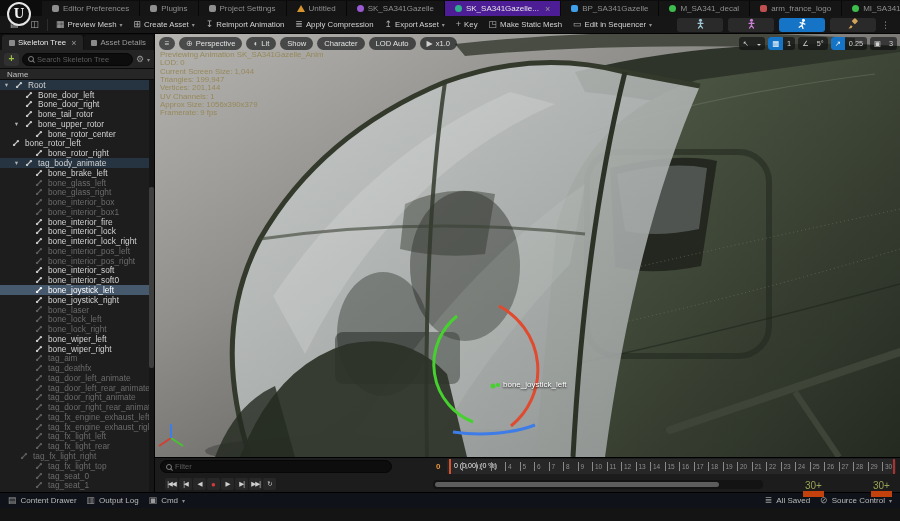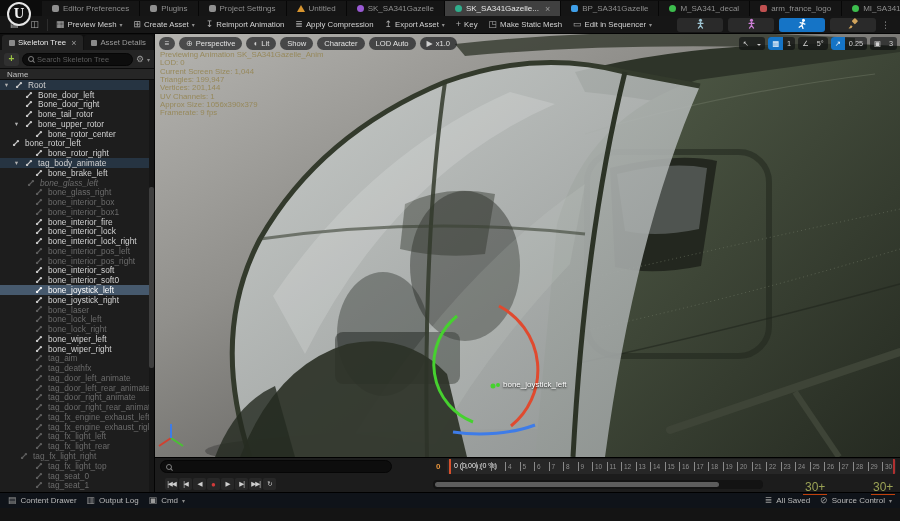--- a/index.html
+++ b/index.html
@@ -6,21 +6,21 @@
 html,body{background:#000}
 body{font-family:"Liberation Sans",sans-serif}
 .app{position:relative;width:900px;height:521px;background:#141414;overflow:hidden;color:#cfcfcf}
 
 .logo{position:absolute;top:2px;left:7px;width:24px;height:24px;border-radius:50%;background:#101010;border:2px solid #e6e6e6;color:#f2f2f2;display:flex;align-items:center;justify-content:center;font-size:12px;font-weight:bold;z-index:9;font-family:"DejaVu Serif",serif}
 .menubar{height:13px;display:flex;align-items:center;padding-left:42px;background:#141414;font-size:8px;color:#c6c6c6}
 .menu-item{padding:0 8px}
 
 .tabbar{height:16px;display:flex;align-items:flex-end;background:#0c0c0c;padding-left:42px;overflow:hidden}
 .tab{height:15px;display:flex;align-items:center;gap:4px;padding:0 10px;font-size:8px;color:#8f8f8f;background:#151515;border-right:1px solid #070707;white-space:nowrap}
-.tab.active{background:#404040;color:#e6e6e6}
+.tab.active{background:#4c1d95;color:#e6e6e6}
 .tab-ico{width:7px;height:7px;border-radius:2px;flex:none}
 .tab-ico.round{border-radius:50%}
 .warn-tri{width:0!important;height:0!important;border-left:4px solid transparent;border-right:4px solid transparent;border-bottom:7px solid #d8952f;background:transparent!important;border-radius:0!important}
 .tab-close{color:#9a9a9a;font-size:9px;margin-left:2px}
 
 .toolbar{height:18px;display:flex;align-items:center;background:#161616;border-bottom:1px solid #040404;padding:0 5px;font-size:7.8px}
 .tbtn{display:flex;align-items:center;gap:3px;padding:2px 5px;color:#d2d2d2;border-radius:3px;white-space:nowrap}
 .tbtn .ico{font-size:9px;color:#b0b0b0;line-height:1}
 .caret{font-size:6px;color:#8d8d8d}
 .tb-sep{width:1px;height:12px;background:#2d2d2d;margin:0 3px}
@@ -79,21 +79,21 @@
 .playhead{position:absolute;left:2px;top:0;bottom:0;width:2px;background:#d8502c}
 .ph-label{position:absolute;left:7px;top:3px;color:#ececec;font-size:7px;white-space:nowrap}
 .end-mark{position:absolute;right:1px;top:0;bottom:0;width:2px;background:#b03030}
 .t-bot{height:18px;position:relative}
 .transport{position:absolute;left:10px;top:3px;display:flex;gap:1px}
 .tp-btn{min-width:13px;height:12px;background:#272727;border-radius:2px;color:#cfcfcf;font-size:6.5px;display:flex;align-items:center;justify-content:center;padding:0 2px;letter-spacing:-1px}
 .tp-btn.record{color:#d23a3a;font-size:8px;letter-spacing:0}
 .ff{position:absolute;top:4px;font-size:7.5px;color:#8f8f8f;border-bottom:1px solid #4a4a4a;padding:0 8px}
 .hscroll{position:absolute;left:278px;top:5px;width:330px;height:9px;background:#131313;border-radius:4px}
 .hthumb{position:absolute;left:2px;top:2px;width:86%;height:5px;background:#5d5d5d;border-radius:3px}
-.endlab{position:absolute;top:5px;font-size:12px;color:#9aa255;border-bottom:1px solid #c2410c;padding:0 2px}
+.endlab{position:absolute;top:5px;font-size:10px;color:#9aa255;border-bottom:6px solid #c2410c;padding:0 2px}
 
 .statusbar{height:16px;background:#0f1319;border-top:1px solid #000;display:flex;align-items:center;font-size:8px;color:#b9b9b9;gap:10px;padding:0 8px}
 .sb-item{display:flex;align-items:center;gap:4px;white-space:nowrap}
 .sb-ico{font-size:9px;color:#9a9a9a;line-height:1}
 .console{width:190px;height:11px;background:#050505;border:1px solid #242832;border-radius:3px;display:flex;align-items:center;padding:0 5px}
 .console input{flex:1;background:transparent;border:none;outline:none;color:#9a9a9a;font-size:7.3px;font-family:"Liberation Mono",monospace}
 .sb-spacer{flex:1}
 .sb-caret{font-size:6px;color:#8a8a8a}
 </style>
 </head>
@@ -377,21 +377,21 @@
               <svg width="8" height="8" viewBox="0 0 10 10">
                 <g fill="#c9c9c9">
                   <circle cx="2.6" cy="7.4" r="1.5"></circle>
                   <circle cx="7.4" cy="2.6" r="1.5"></circle>
                   <rect x="4.2" y="2.2" width="1.6" height="5.6" transform="rotate(45 5 5)"></rect>
                 </g>
               </svg>
             </span>
             <span class="tlab">bone_brake_left</span>
           </div>
-          <div class="trow dim" style="padding-left: 15px; font-style: italic;">
+          <div class="trow dim" style="padding-left: 23px;">
             <span class="expander"></span>
             <span class="bico">
               <svg width="8" height="8" viewBox="0 0 10 10">
                 <g fill="#5f5f5f">
                   <circle cx="2.6" cy="7.4" r="1.5"></circle>
                   <circle cx="7.4" cy="2.6" r="1.5"></circle>
                   <rect x="4.2" y="2.2" width="1.6" height="5.6" transform="rotate(45 5 5)"></rect>
                 </g>
               </svg>
             </span>
@@ -941,20 +941,21 @@
         <div class="bone-tag">
           <span class="bone-dot"></span>
           <span>bone_joystick_left</span>
         </div>
       </div>
 
       <div class="timeline">
         <div class="t-top">
           <div class="searchbox filter">
             <span class="mag"></span>
+            <input placeholder="Filter" style="">
           </div>
           <span class="cur-val">0</span>
           <div class="ruler" id="ruler">
             <div class="playhead"></div>
             <div class="ph-label">0 (0.00) (0 %)</div>
             <div class="end-mark"></div>
           <span class="tick" style="left: 14.5px;">1</span>
               <span class="tick" style="left: 29px;">2</span>
               <span class="tick" style="left: 43.5px;">3</span>
               <span class="tick" style="left: 58px;">4</span>

